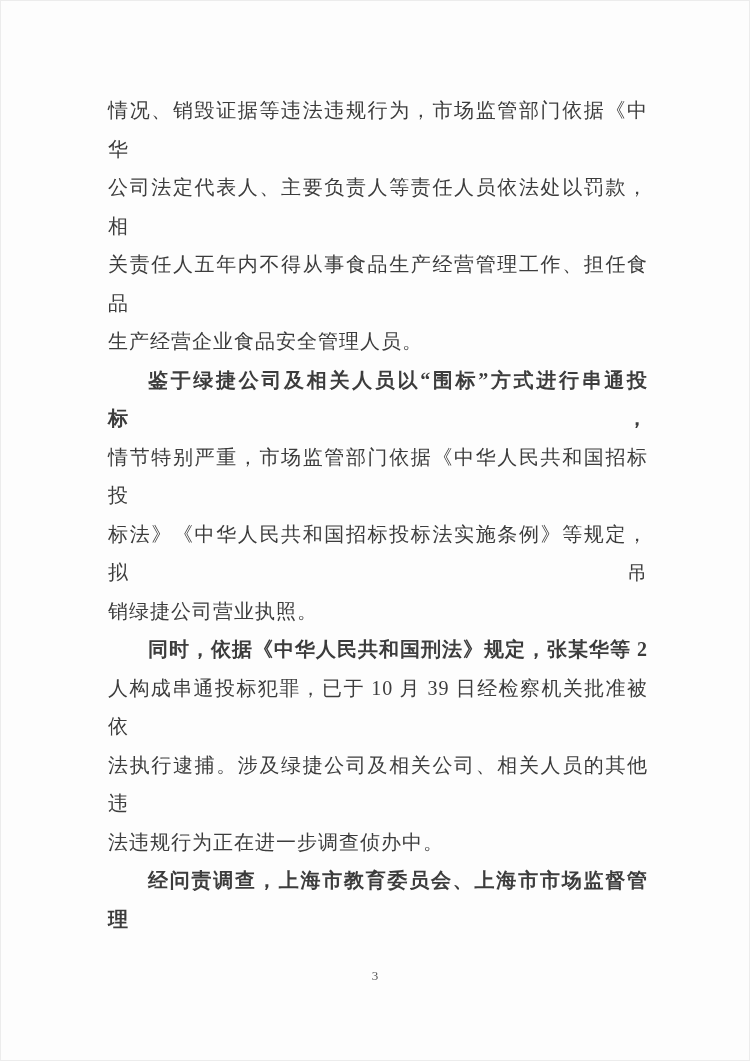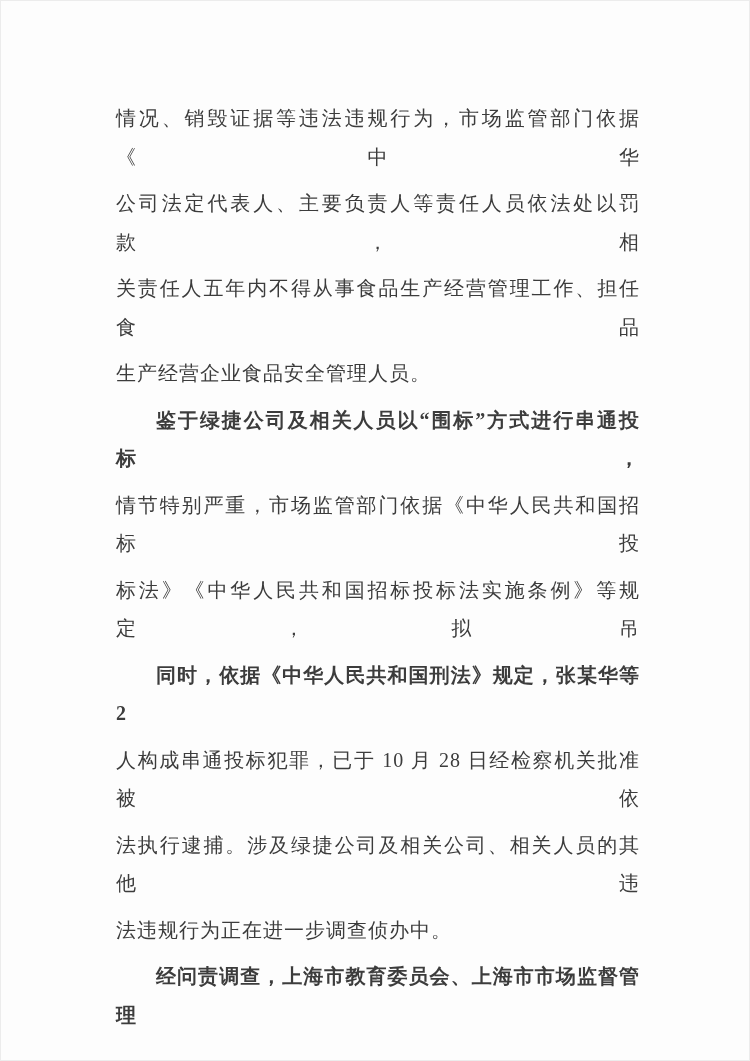--- a/index.html
+++ b/index.html
@@ -21,21 +21,21 @@
     box-shadow: inset 0 0 0 1px #ececec;
   }
   .doc-body {
     position: absolute;
     top: 91px;
     left: 108px;
     width: 540px;
     color: #3c3c3c;
   }
   .ln {
-    margin: 8px;
+    margin: 0;
     font-size: 20px;
     line-height: 38.5px;
     letter-spacing: 1px;
     white-space: nowrap;
     text-align: left;
   }
   
   .ln.j {
     white-space: normal;
     text-align: justify;
@@ -64,23 +64,24 @@
   <div class="doc-body">
 
     <p class="ln j">情况、销毁证据等违法违规行为，市场监管部门依据《中华</p>
     <p class="ln j">公司法定代表人、主要负责人等责任人员依法处以罚款，相</p>
     <p class="ln j">关责任人五年内不得从事食品生产经营管理工作、担任食品</p>
     <p class="ln">生产经营企业食品安全管理人员。</p>
 
     <p class="ln j ind">鉴于绿捷公司及相关人员以“围标”方式进行串通投标，</p>
     <p class="ln j">情节特别严重，市场监管部门依据《中华人民共和国招标投</p>
     <p class="ln j">标法》《中华人民共和国招标投标法实施条例》等规定，拟吊</p>
+    <p class="ln">销绿捷公司营业执照。</p>
 
     <p class="ln j ind">同时，依据《中华人民共和国刑法》规定，张某华等 2</p>
-    <p class="ln j">人构成串通投标犯罪，已于 10 月 28 日经检察机关批准被依</p>
+    <p class="ln j">人构成串通投标犯罪，已于 10 月 39 日经检察机关批准被依</p>
     <p class="ln j">法执行逮捕。涉及绿捷公司及相关公司、相关人员的其他违</p>
     <p class="ln">法违规行为正在进一步调查侦办中。</p>
 
     <p class="ln j ind">经问责调查，上海市教育委员会、上海市市场监督管理</p>
 
   </div>
 
   <div class="pageno">3</div>
 </div>
 

